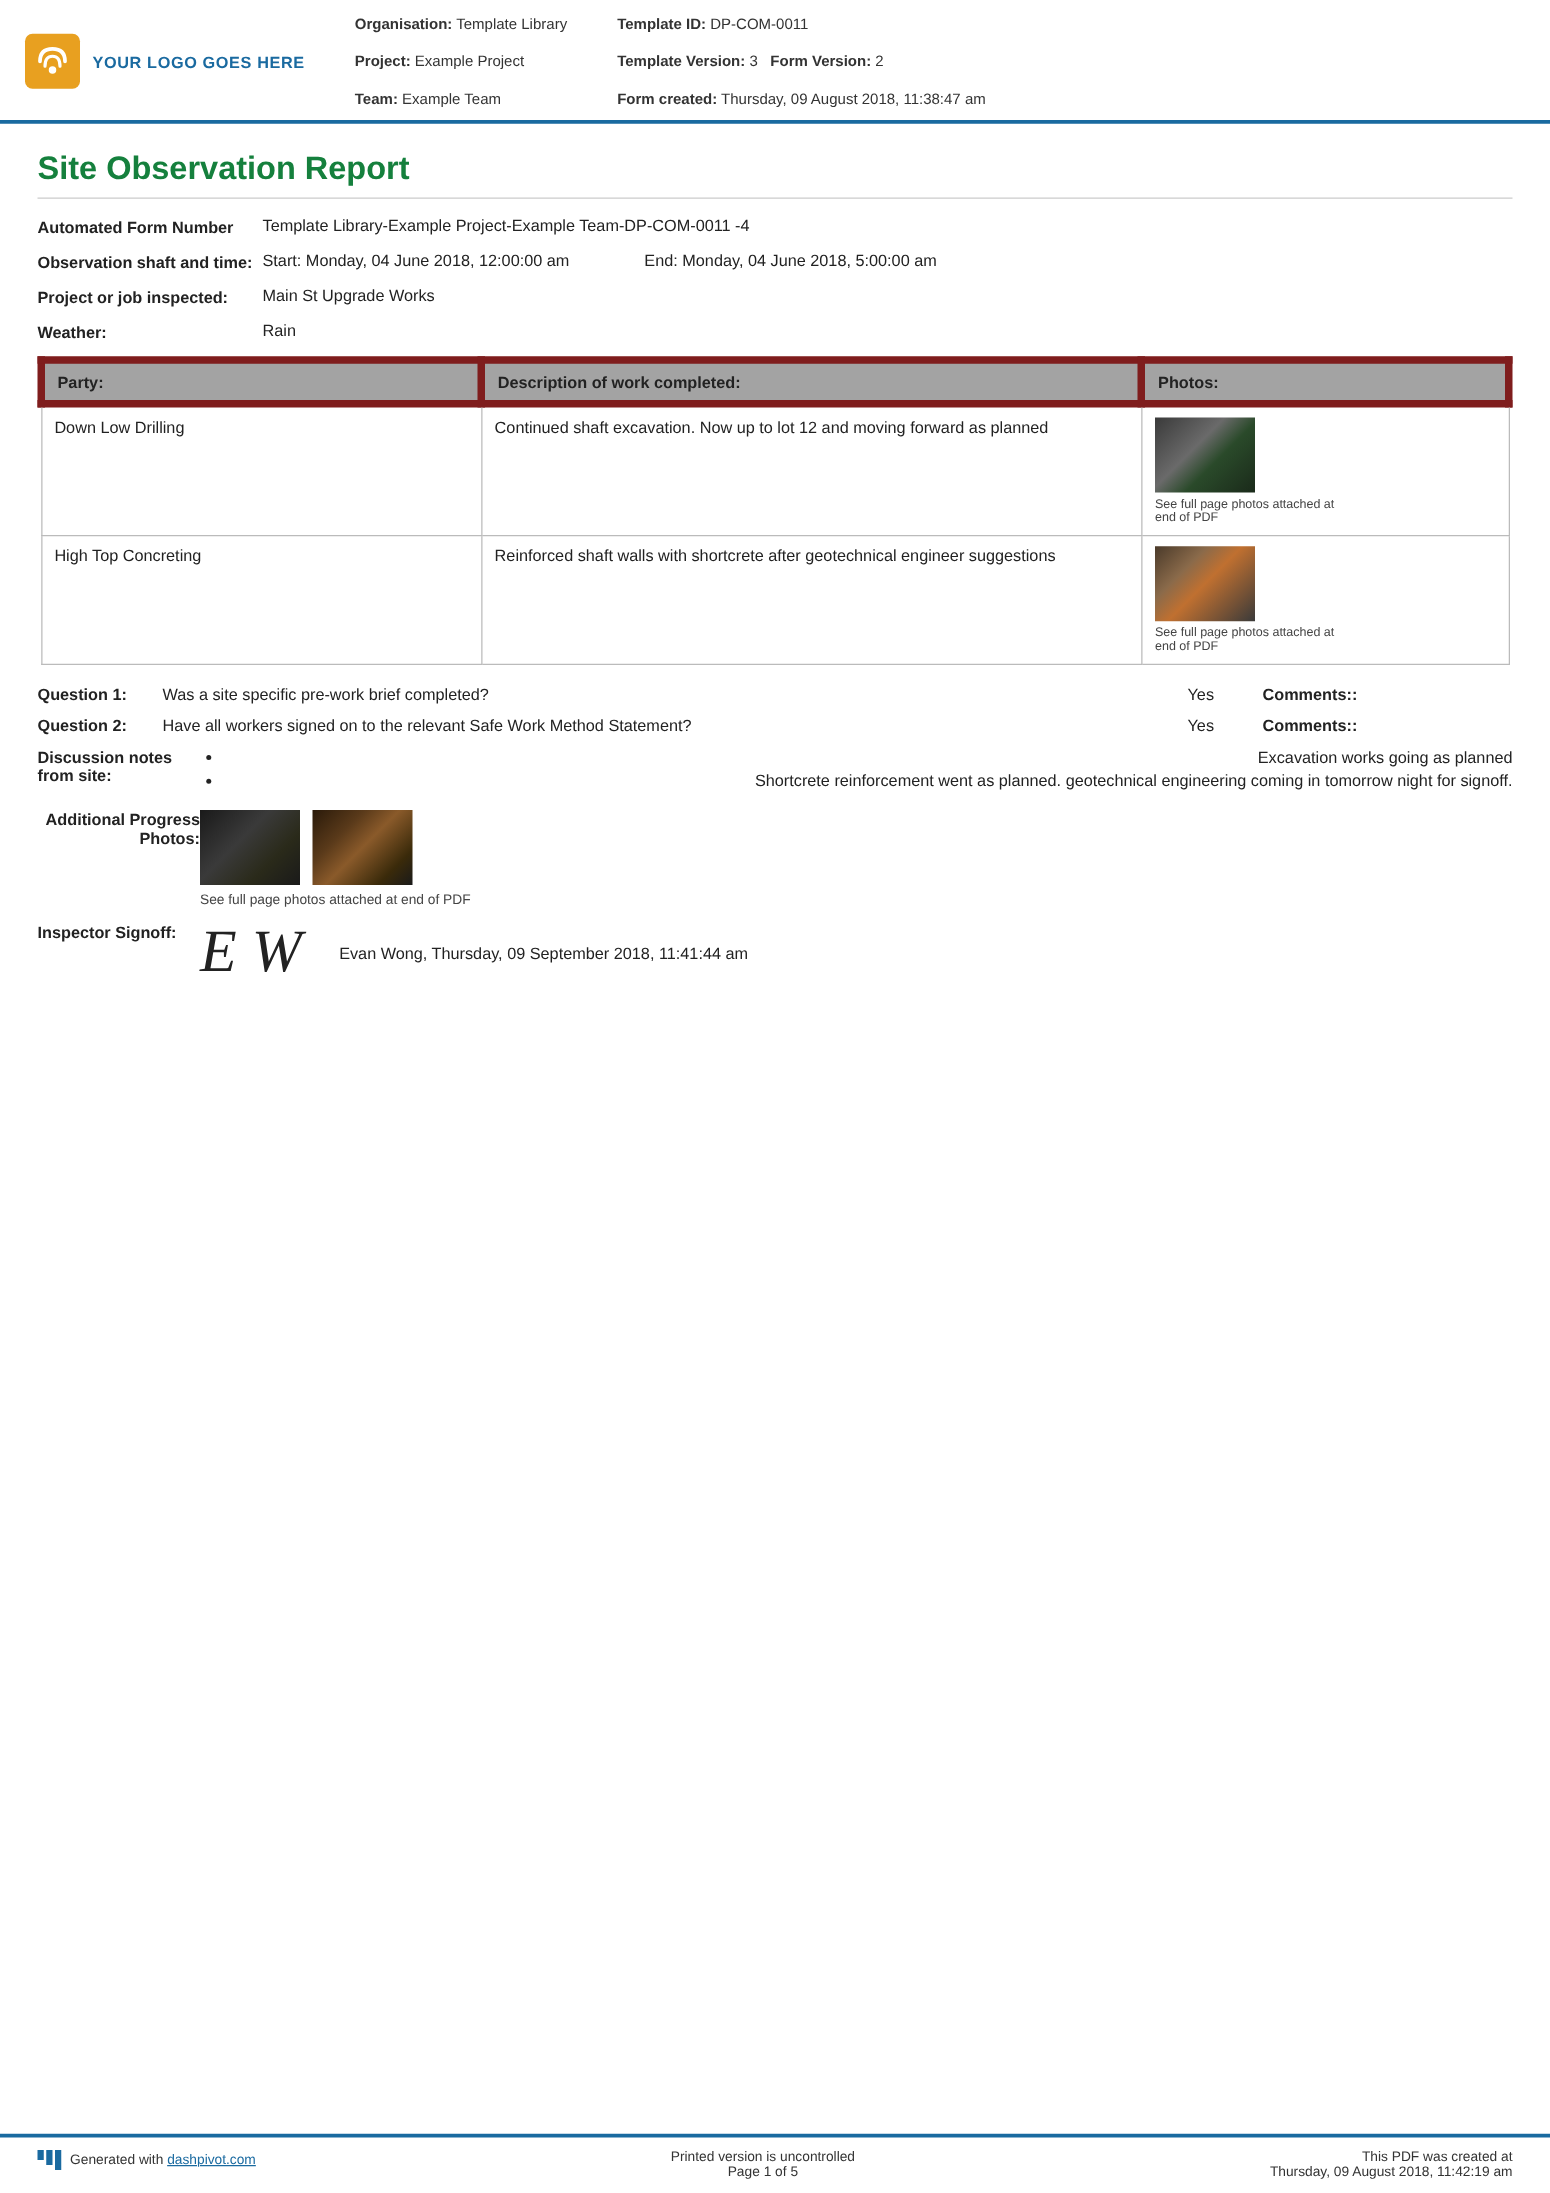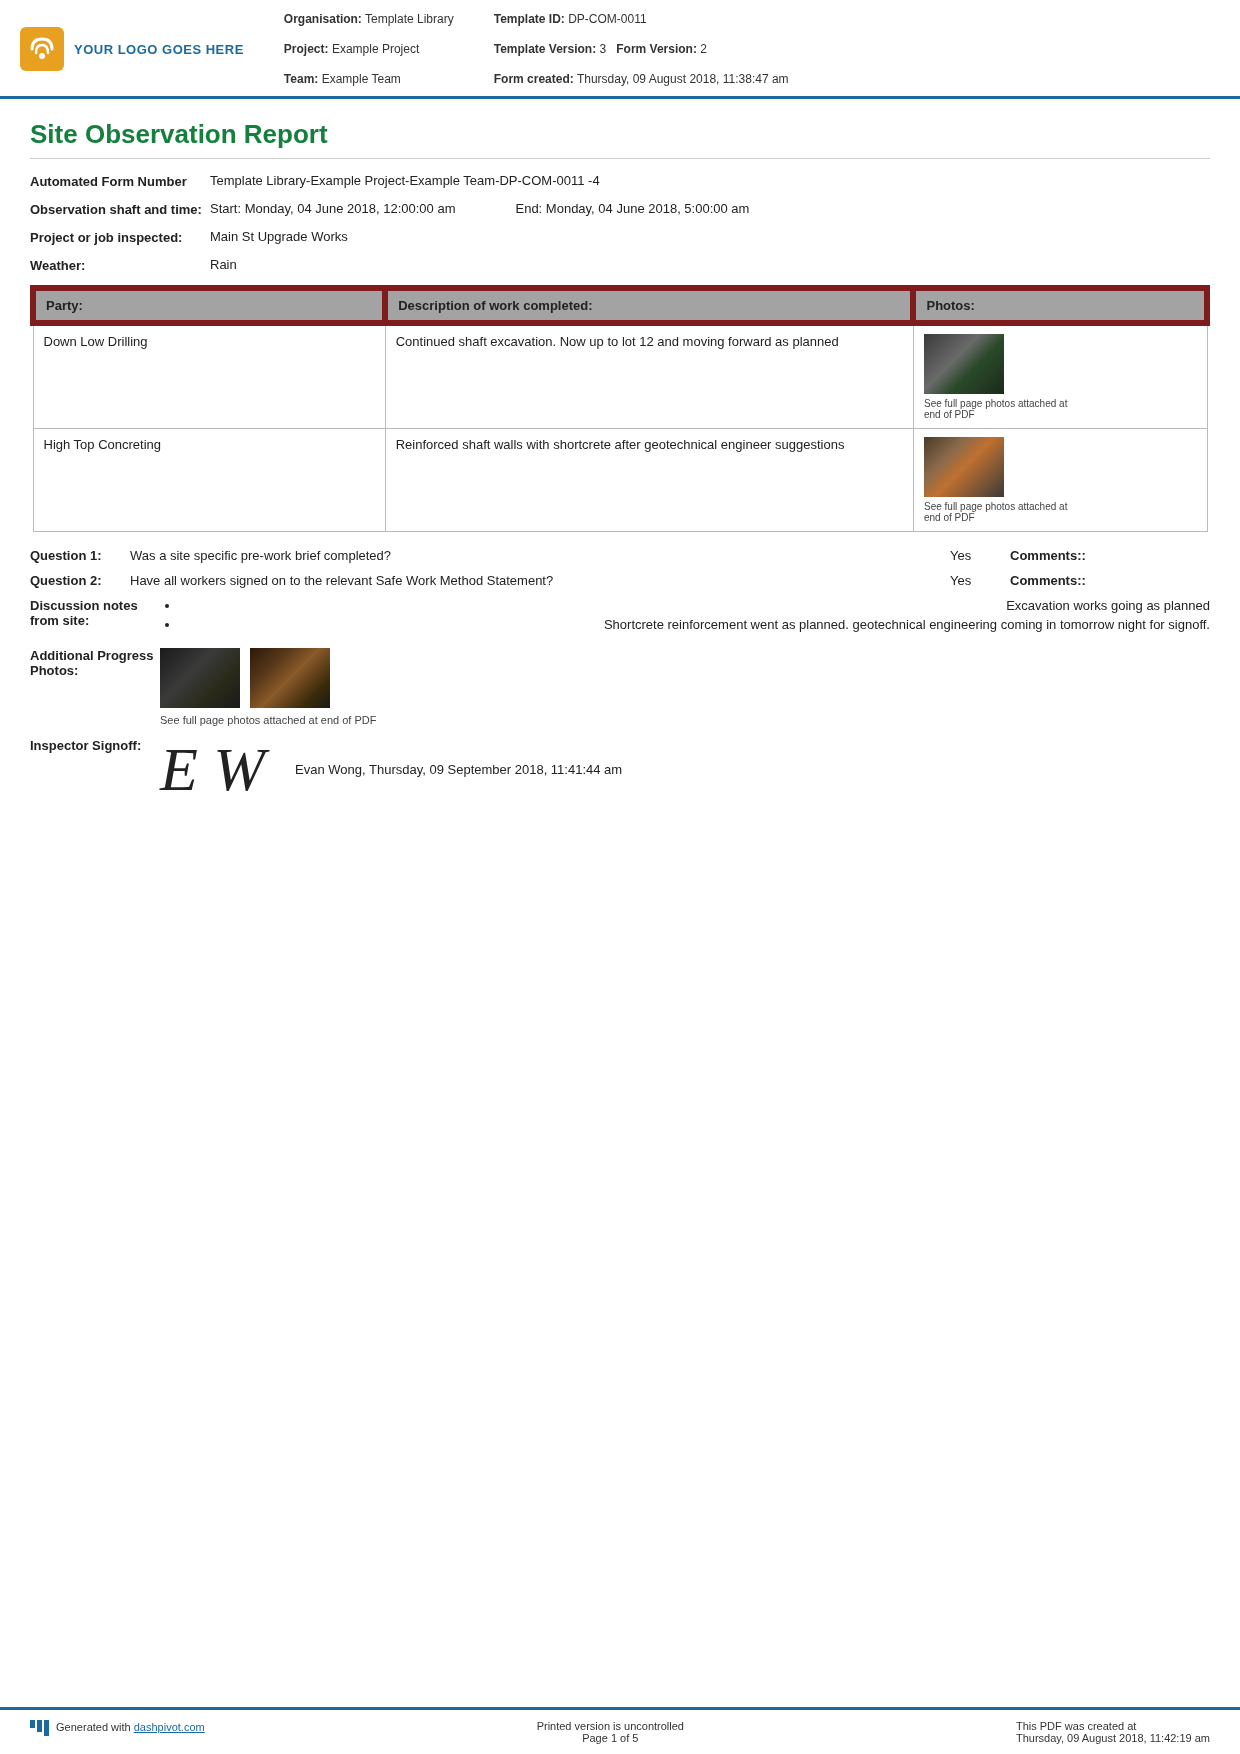--- a/index.html
+++ b/index.html
@@ -211,20 +211,21 @@
     .progress-photos-row {
       display: flex;
       margin-bottom: 12px;
       align-items: flex-start;
     }
     .progress-photos-label {
       font-weight: bold;
       width: 130px;
       min-width: 130px;
       font-size: 13px;
+      text-align: right;
     }
     .progress-photos-content {
       flex: 1;
     }
     .progress-photos-thumbs {
       display: flex;
       gap: 10px;
       margin-bottom: 6px;
     }
     .progress-photo-sim {
@@ -254,21 +255,21 @@
       min-width: 130px;
       font-size: 13px;
     }
     .signoff-content {
       flex: 1;
       display: flex;
       align-items: center;
       gap: 30px;
     }
     .signature-area {
-      font-size: 62px;
+      font-size: 48px;
       font-family: 'Brush Script MT', cursive, serif;
       color: #222;
       font-style: italic;
       line-height: 1;
     }
     .signoff-text {
       font-size: 13px;
     }
 
     
@@ -289,21 +290,21 @@
       text-decoration: underline;
     }
     .footer-center {
       font-size: 11px;
       color: #333;
       text-align: center;
     }
     .footer-right {
       font-size: 11px;
       color: #333;
-      text-align: left;
+      text-align: right;
     }
     .footer-icon {
       display: inline-flex;
       gap: 2px;
       margin-right: 4px;
       vertical-align: middle;
     }
     .footer-bar {
       display: inline-block;
       width: 5px;

